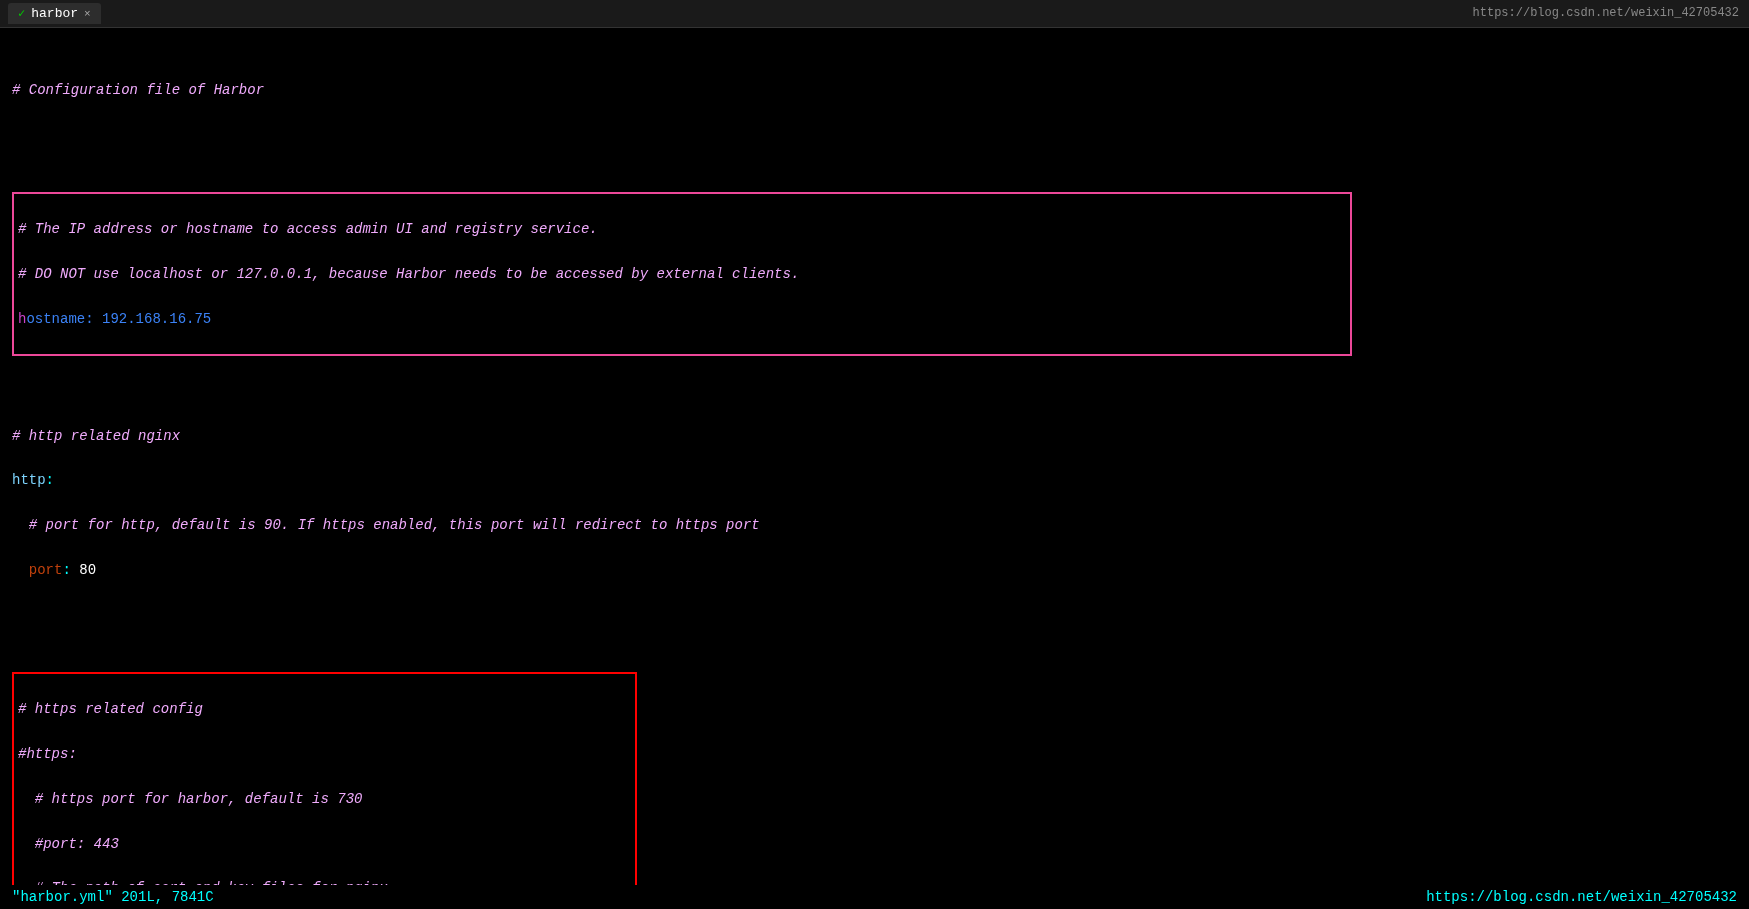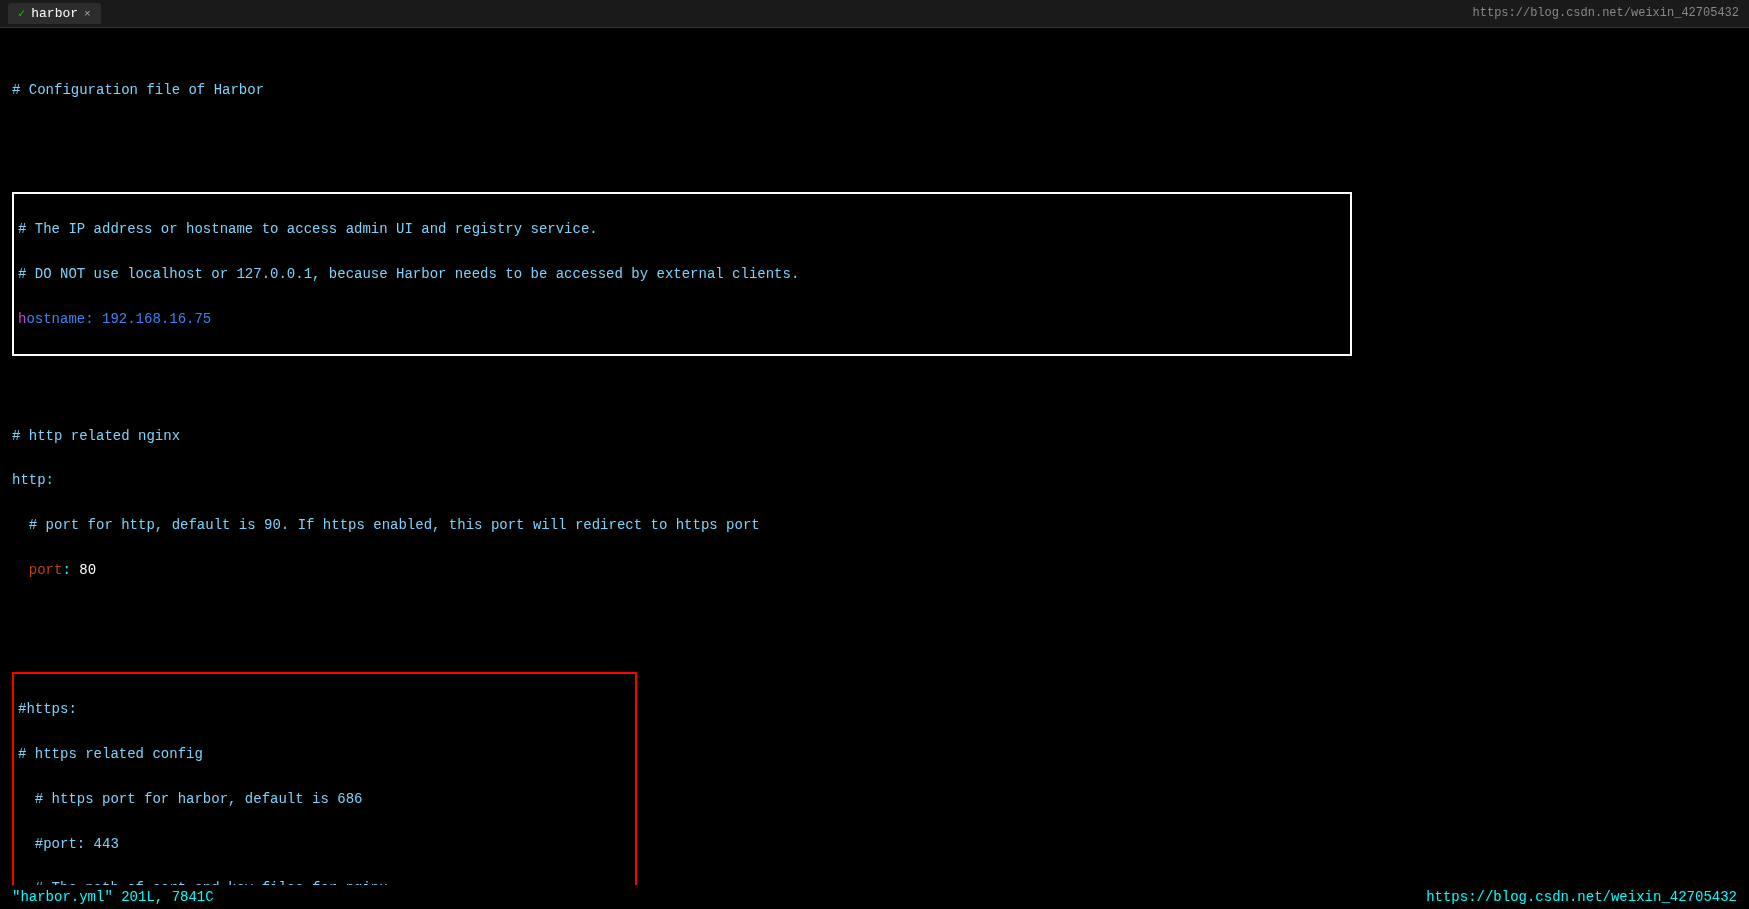--- a/index.html
+++ b/index.html
@@ -76,57 +76,57 @@
       padding: 4px 12px;
       display: flex;
       justify-content: space-between;
     }
 
     .line {
       display: block;
       min-height: 22px;
     }
 
-    span.c { color: #7dd3fc; }
+    span.c { color: #f0abfc; font-style: italic; }
     span.p { color: #cc44cc; }
   </style>
 </head>
 <body>
 
 <div class="title-bar">
   <div class="tab">
     <span class="tab-icon">✓</span>
     <span>harbor</span>
     <span class="tab-close">×</span>
   </div>
   <div class="url-bar">https://blog.csdn.net/weixin_42705432</div>
 </div>
 
 <div class="editor-content">
 
 <span class="line c"># Configuration file of Harbor</span>
 <span class="line">&nbsp;</span>
 
-<div style="border: 2px solid #ffffff; display: inline-block; width: 1340px; padding: 2px 4px; margin: 1px 0;">
+<div style="border: 2px solid #ec4899; display: inline-block; width: 1340px; padding: 2px 4px; margin: 1px 0;">
 <span class="line c"># The IP address or hostname to access admin UI and registry service.</span>
 <span class="line c"># DO NOT use localhost or 127.0.0.1, because Harbor needs to be accessed by external clients.</span>
 <span class="line"><span class="p">h</span><span style="color:#3b82f6">ostname: 192.168.16.75</span></span>
 </div>
 
 <span class="line">&nbsp;</span>
 <span class="line c"># http related nginx</span>
 <span class="line"><span style="color:#7dd3fc">http</span><span style="color:#00ffff">:</span></span>
 <span class="line c">  # port for http, default is 90. If https enabled, this port will redirect to https port</span>
 <span class="line">  <span style="color:#c2410c">port</span><span style="color:#00ffff">: </span><span style="color:#ffffff">80</span></span>
 <span class="line">&nbsp;</span>
 
 <div style="border: 2px solid #ff0000; display: inline-block; width: 625px; padding: 2px 4px; margin: 1px 0;">
+<span class="line c"># https related config</span>
 <span class="line c">#https:</span>
-<span class="line c"># https related config</span>
-<span class="line c">  # https port for harbor, default is 686</span>
+<span class="line c">  # https port for harbor, default is 730</span>
 <span class="line c">  #port: 443</span>
 <span class="line c">  # The path of cert and key files for nginx</span>
 
 
 </div>
 
 
 
 
 

